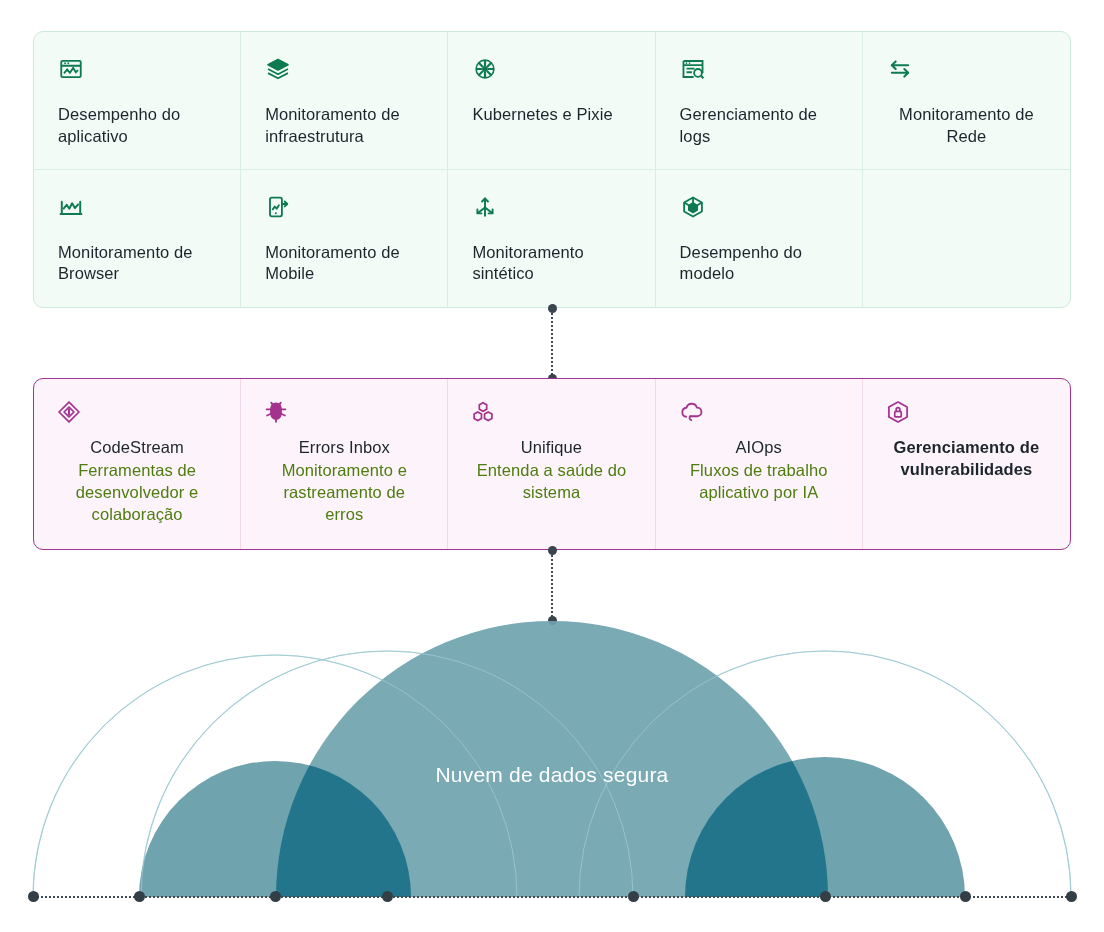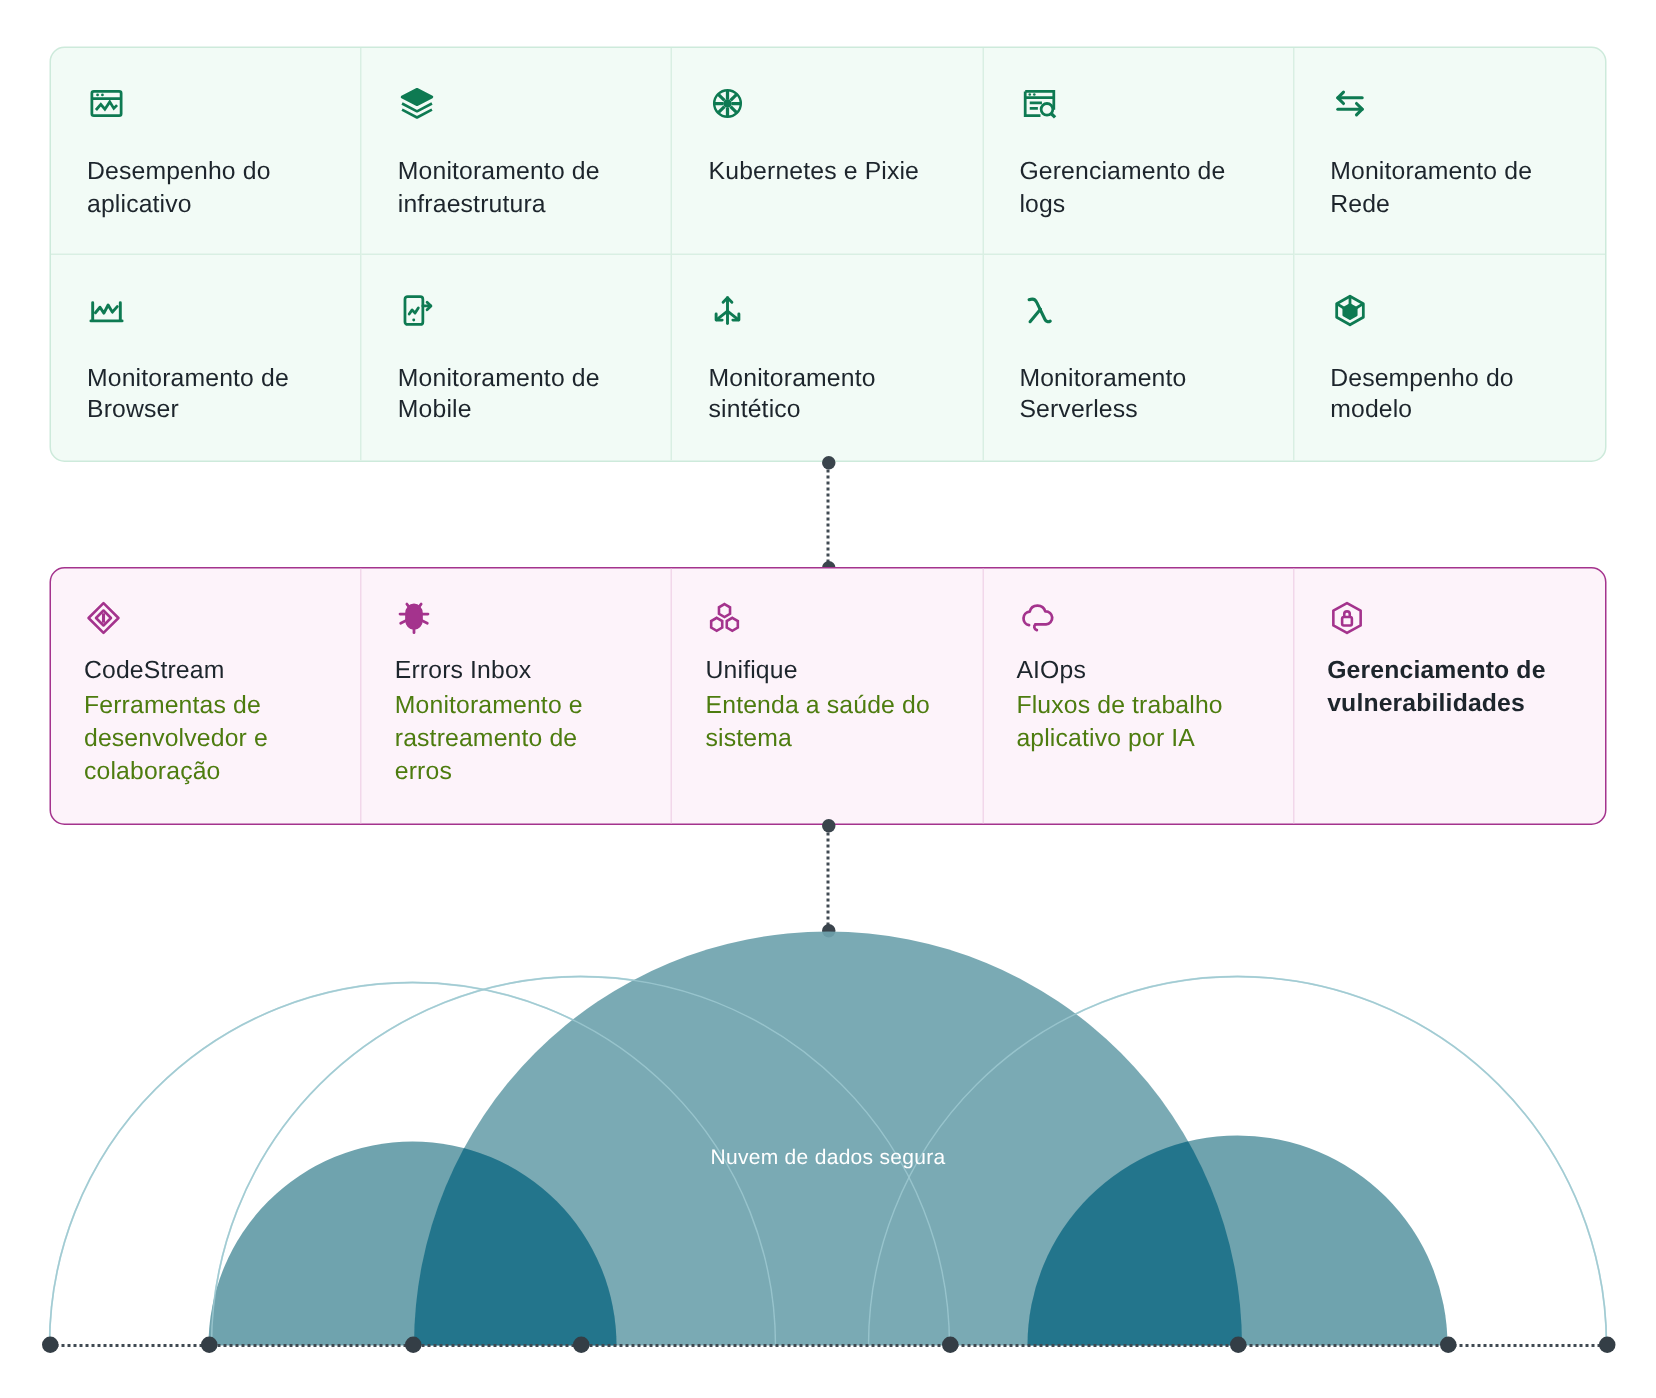--- a/index.html
+++ b/index.html
@@ -46,21 +46,21 @@
     grid-template-rows: repeat(2, 1fr);
   }
   .cell-green {
     padding: 24px 24px 18px 24px;
     border-right: 1px solid #d9efe3;
     border-bottom: 1px solid #d9efe3;
     display: flex;
     flex-direction: column;
     gap: 22px;
   }
-  .cell-green:nth-child(5n) { border-right: none; }
+  .cell-green:nth-child(5n) { border-right: none; text-align: center; }
   .cell-green:nth-child(n+6) { border-bottom: none; }
 
   .cell-green .cell-title {
     font-size: 16.5px;
     line-height: 1.32;
     color: #1d252c;
     letter-spacing: .1px;
   }
 
   
@@ -89,21 +89,21 @@
     line-height: 1.32;
     color: #1d252c;
     letter-spacing: .1px;
   }
   .cell-purple .cell-desc {
     font-size: 16.5px;
     line-height: 1.34;
     color: #4d7c0f;
     letter-spacing: .1px;
   }
-  .cell-purple .text-stack { display: flex; flex-direction: column; }
+  .cell-purple .text-stack { display: flex; flex-direction: column; text-align: center; }
 
   .icon-slot {
     width: 26px;
     height: 26px;
     display: block;
     color: #0e7a52;
   }
   .cell-purple .icon-slot { color: #a4338d; }
   .icon-slot svg { display: block; }
 
@@ -143,21 +143,21 @@
     height: 320px;
   }
   #cloud-diagram svg { display: block; }
 
   #cloud-label {
     position: absolute;
     left: 0;
     top: 763px;
     width: 1104px;
     text-align: center;
-    font-size: 14px;
+    font-size: 21px;
     color: #ffffff;
     letter-spacing: .2px;
     pointer-events: none;
   }
 
   
   #baseline {
     position: absolute;
     left: 33px;
     top: 896px;
@@ -287,29 +287,20 @@
             <polyline points="9.3,6.9 12,4.2 14.7,6.9"></polyline>
             <path d="M12 12.4 L5.4 17.6"></path>
             <polyline points="5,14.2 5,17.9 8.7,17.9"></polyline>
             <path d="M12 12.4 L18.6 17.6"></path>
             <polyline points="19,14.2 19,17.9 15.3,17.9"></polyline>
           </svg>
         </span>
         <span class="cell-title">Monitoramento sintético</span>
       </div>
 
-      <div class="cell-green">
-        <span class="icon-slot">
-          <svg viewBox="0 0 24 24" width="26" height="26" fill="none" stroke="currentColor" stroke-width="1.9" stroke-linecap="round" stroke-linejoin="round">
-            <path d="M5.6 5.4 C7.6 4.6 9.4 5 10.3 7 L15.3 17.4 C16 18.9 17.3 19.3 18.6 18.5"></path>
-            <path d="M12.6 11.2 L6.2 18.9"></path>
-          </svg>
-        </span>
-        <span class="cell-title">Monitoramento Serverless</span>
-      </div>
 
       <div class="cell-green">
         <span class="icon-slot">
           <svg viewBox="0 0 24 24" width="26" height="26" fill="none" stroke="currentColor" stroke-width="1.7" stroke-linejoin="round">
             <polygon points="12,3.2 20.2,7.8 20.2,16.2 12,20.8 3.8,16.2 3.8,7.8"></polygon>
             <polyline points="12,3.2 12,8.4"></polyline>
             <polyline points="3.8,7.8 8.4,10.6"></polyline>
             <polyline points="20.2,7.8 15.6,10.6"></polyline>
             <polygon points="12,8.4 15.8,10.6 15.8,14.8 12,17 8.2,14.8 8.2,10.6" fill="currentColor" stroke="currentColor"></polygon>
           </svg>

